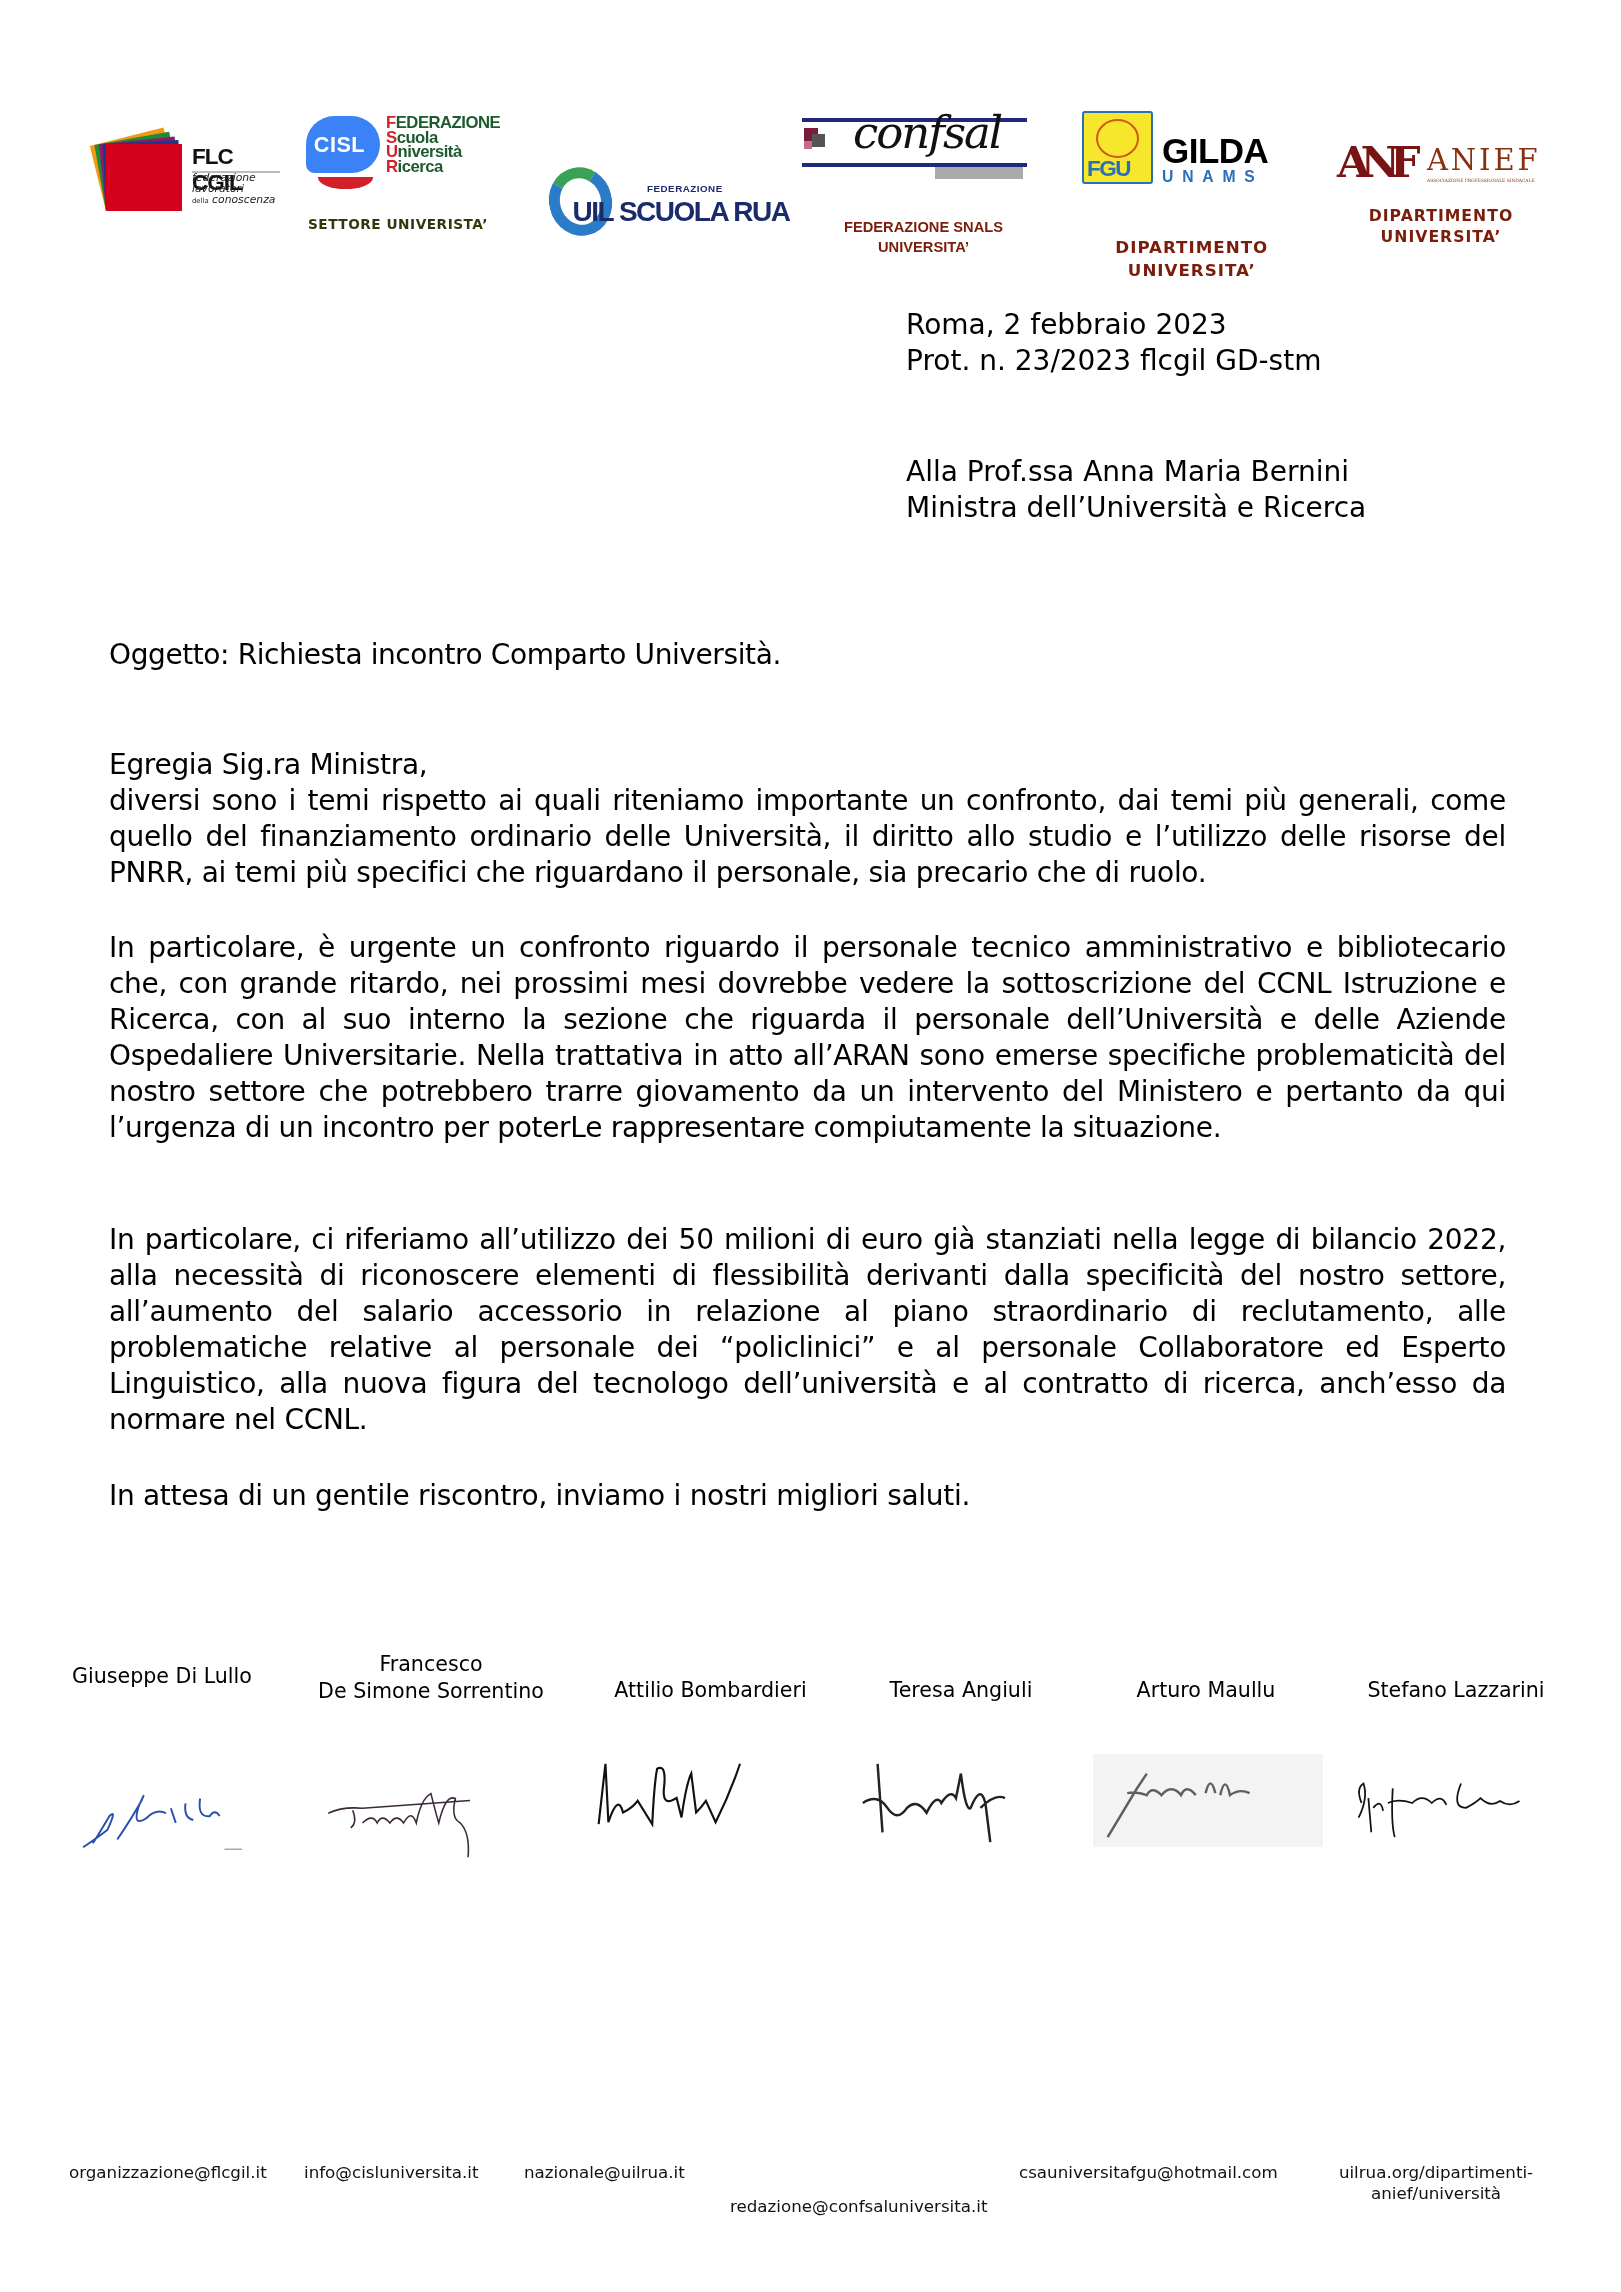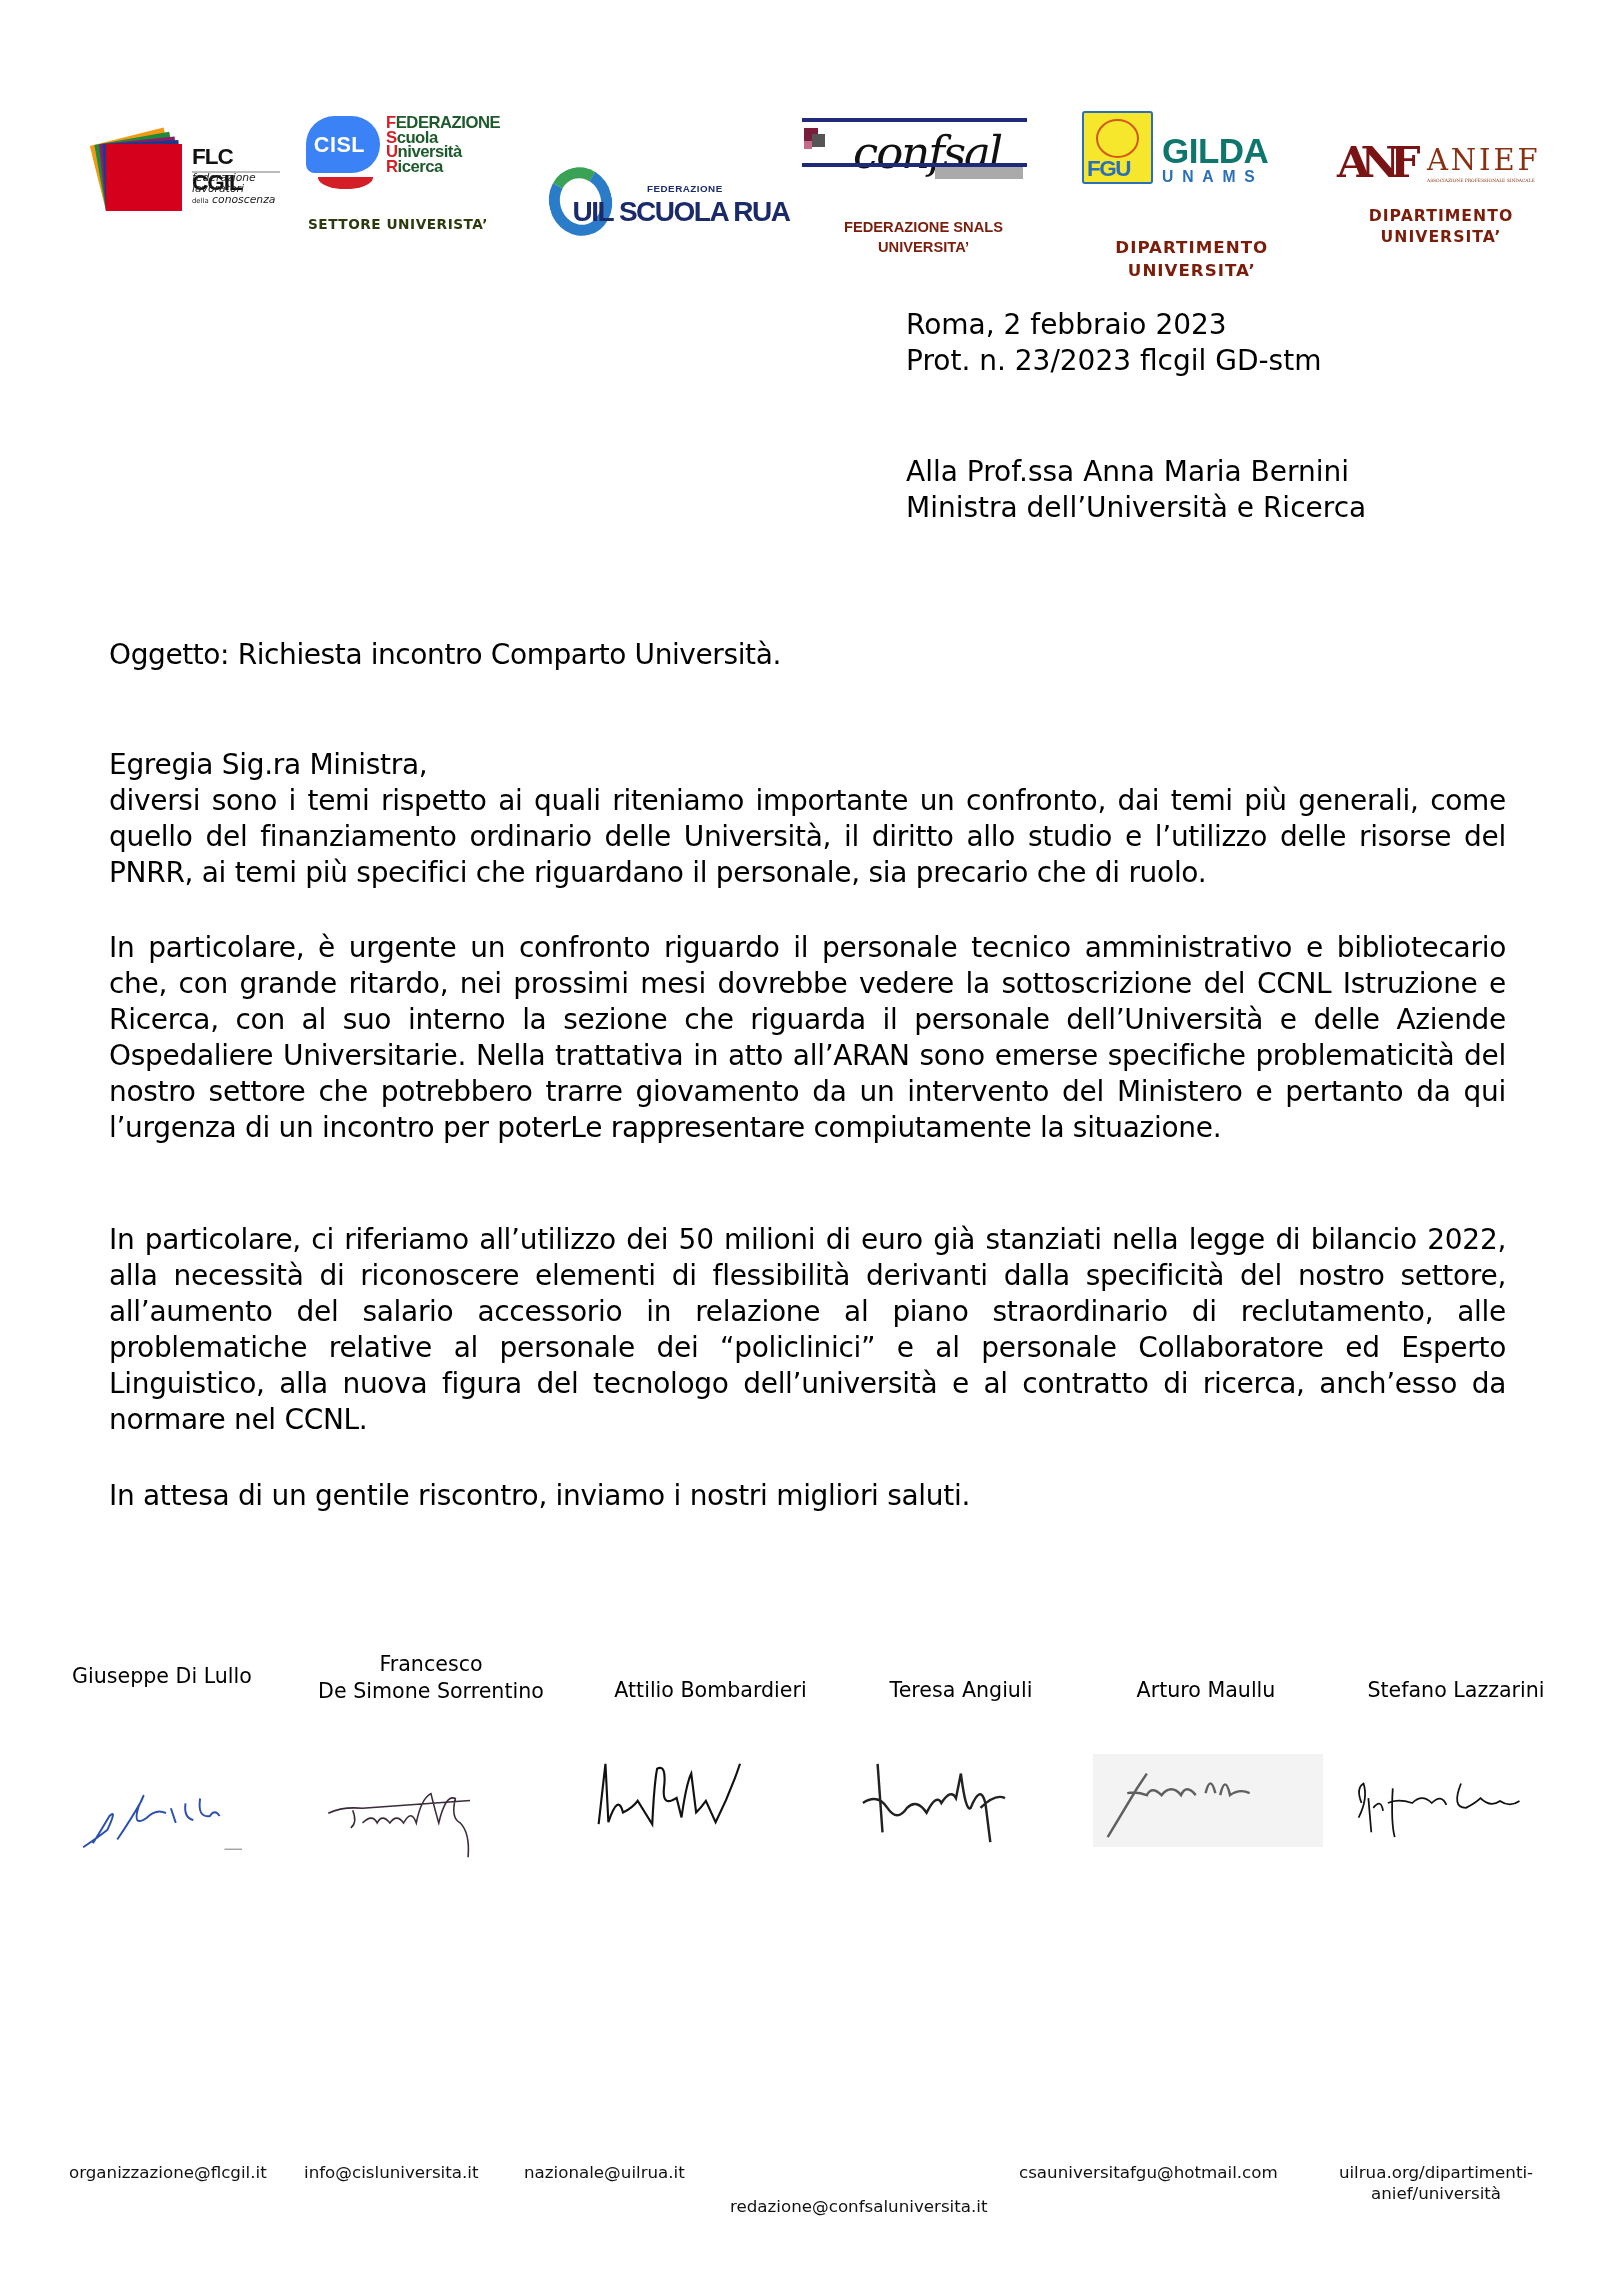--- a/index.html
+++ b/index.html
@@ -31,36 +31,36 @@
 
   .uil-ring { position:absolute; left:0; top:9.8px; width:63px; height:69px; border-radius:50%;
               border:11.8px solid #2b7cc8; border-top-color:#3aa255; box-sizing:border-box; transform:rotate(-15deg); }
   .uil-fed { position:absolute; left:98px; top:25.5px; font-family:"Liberation Sans", sans-serif; font-weight:bold;
              font-size:9.8px; color:#1a2a6b; letter-spacing:0.5px; }
   .uil-name { position:absolute; left:23.5px; top:39px; font-family:"Liberation Sans", sans-serif; font-weight:bold;
               font-size:28px; color:#1a2a6b; letter-spacing:-1.5px; white-space:nowrap; }
 
   .conf-bar { position:absolute; left:0; width:225px; height:3.9px; background:#1f2a7a; }
   .conf-word { position:absolute; left:51px; top:-3.9px; font-family:"DejaVu Serif", serif; font-style:italic;
-               font-size:45px; color:#111; letter-spacing:-2px;margin-top:20px; }
+               font-size:45px; color:#111; letter-spacing:-2px; }
   .conf-sq1 { position:absolute; left:2px; top:17.6px; width:13.7px; height:13.7px; background:#7a1d3a; }
   .conf-sq2 { position:absolute; left:9.8px; top:23.5px; width:13.7px; height:13.7px; background:#555; }
   .conf-sq3 { position:absolute; left:2px; top:31px; width:7.8px; height:7.8px; background:#c36c8a; }
   .conf-grey { position:absolute; left:133px; top:43px; width:88px; height:11.8px; background:#aaa; }
   .conf-sub { position:absolute; left:23.5px; top:108px; text-align:center; width:196px; font-family:"Liberation Sans", sans-serif;
               font-weight:bold; font-size:14.7px; line-height:19.6px; color:#7a1d0a; }
 
   .gilda-box { position:absolute; left:0; top:0; width:71px; height:73px; background:#f6e72c;
                border:2.9px solid #2a6fb8; box-sizing:border-box; border-radius:2.9px; }
   .gilda-fgu { position:absolute; left:2.9px; top:43px; font-family:"Liberation Sans", sans-serif; font-weight:bold;
                font-size:22.5px; color:#2a6fb8; letter-spacing:-1.5px; }
   .gilda-circle { position:absolute; left:11.8px; top:5.9px; width:43px; height:39px; border-radius:50%;
                   border:2px solid #d1581a; box-sizing:border-box; }
   .gilda-name { position:absolute; left:80px; top:19.6px; font-family:"Liberation Sans", sans-serif; font-weight:bold;
-                font-size:35px; color:#0f766e; letter-spacing:-0.5px; }
+                font-size:35px; color:#000000; letter-spacing:-0.5px; }
   .gilda-unams { position:absolute; left:80px; top:57px; font-family:"Liberation Sans", sans-serif; font-weight:bold;
                  font-size:15.7px; color:#2a6fb8; letter-spacing:8.8px; }
   .gilda-sub { position:absolute; left:11.8px; top:125px; width:196px; text-align:center; font-family:"DejaVu Sans", sans-serif;
                font-weight:bold; font-size:16.7px; line-height:22.5px; color:#7a1d0a; letter-spacing:1px; }
 
   .anief-mono { position:absolute; left:0; top:0; font-family:"DejaVu Serif", serif; font-weight:bold;
                 font-size:43px; color:#7a1414; letter-spacing:-9.8px; }
   .anief-name { position:absolute; left:90px; top:5.9px; font-family:"DejaVu Serif", serif; font-size:29px;
                 color:#8a3010; letter-spacing:2.9px; }
   .anief-tag { position:absolute; left:90px; top:41px; font-family:"DejaVu Serif", serif; font-size:4.4px;

